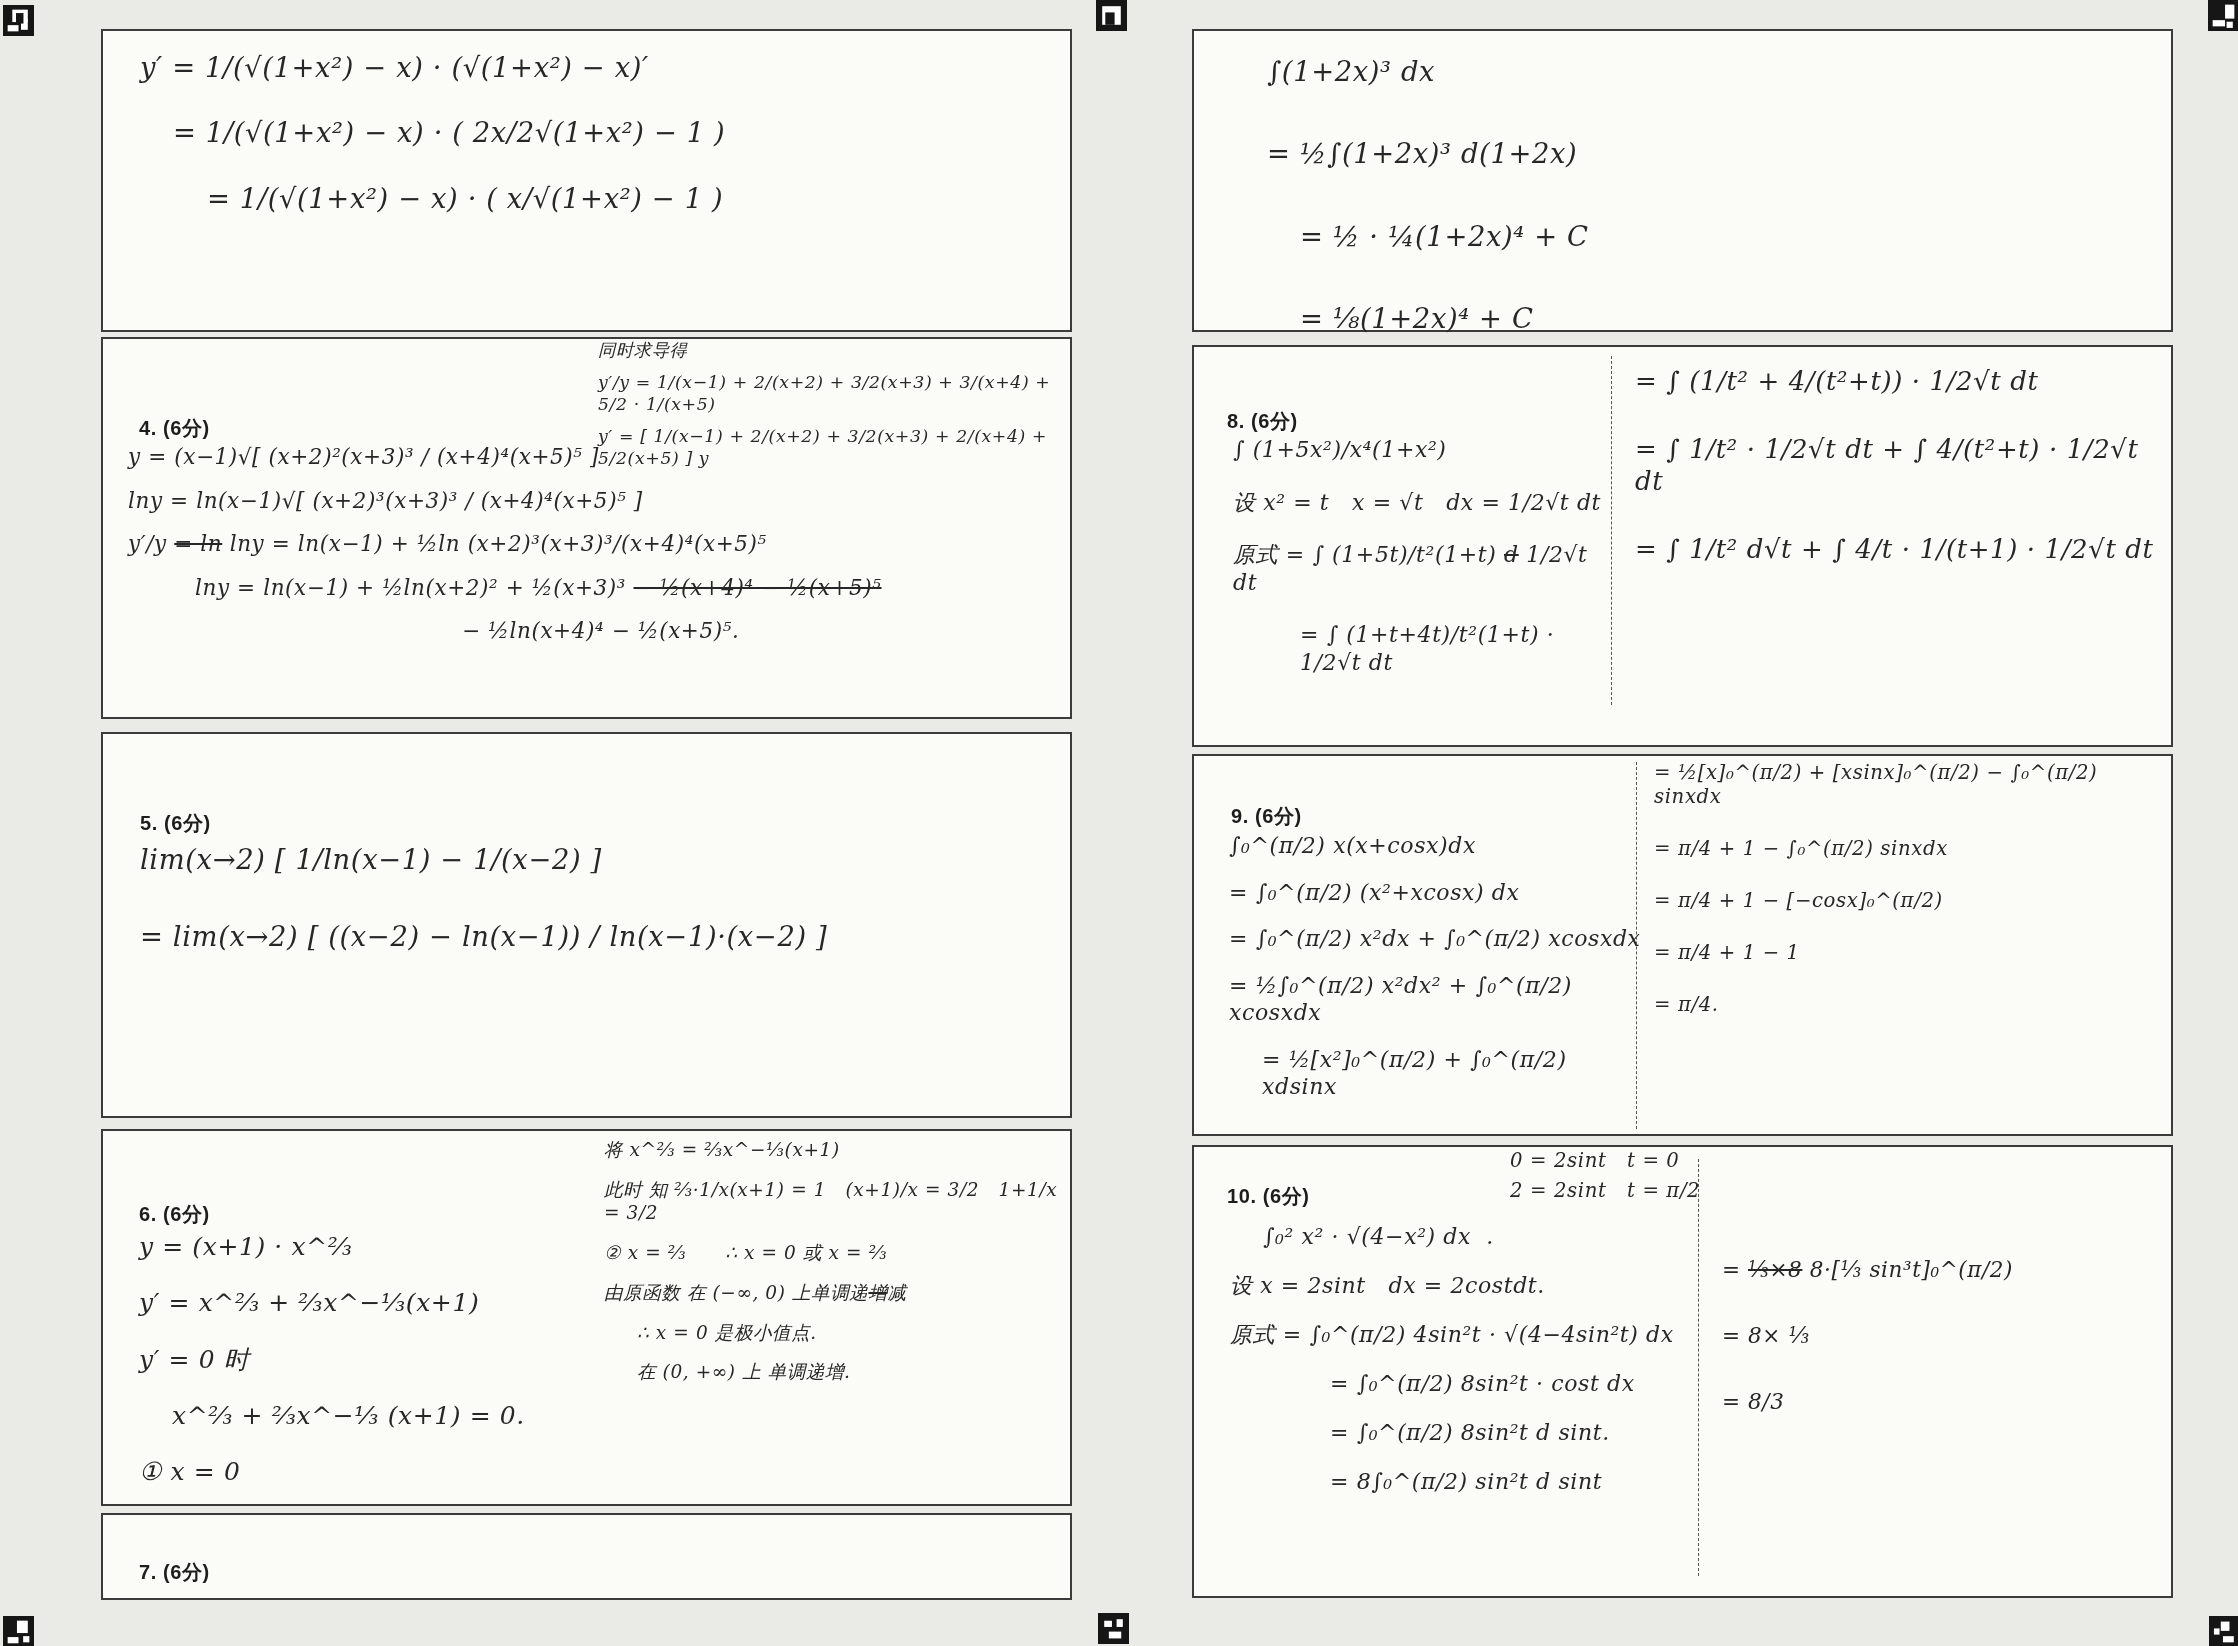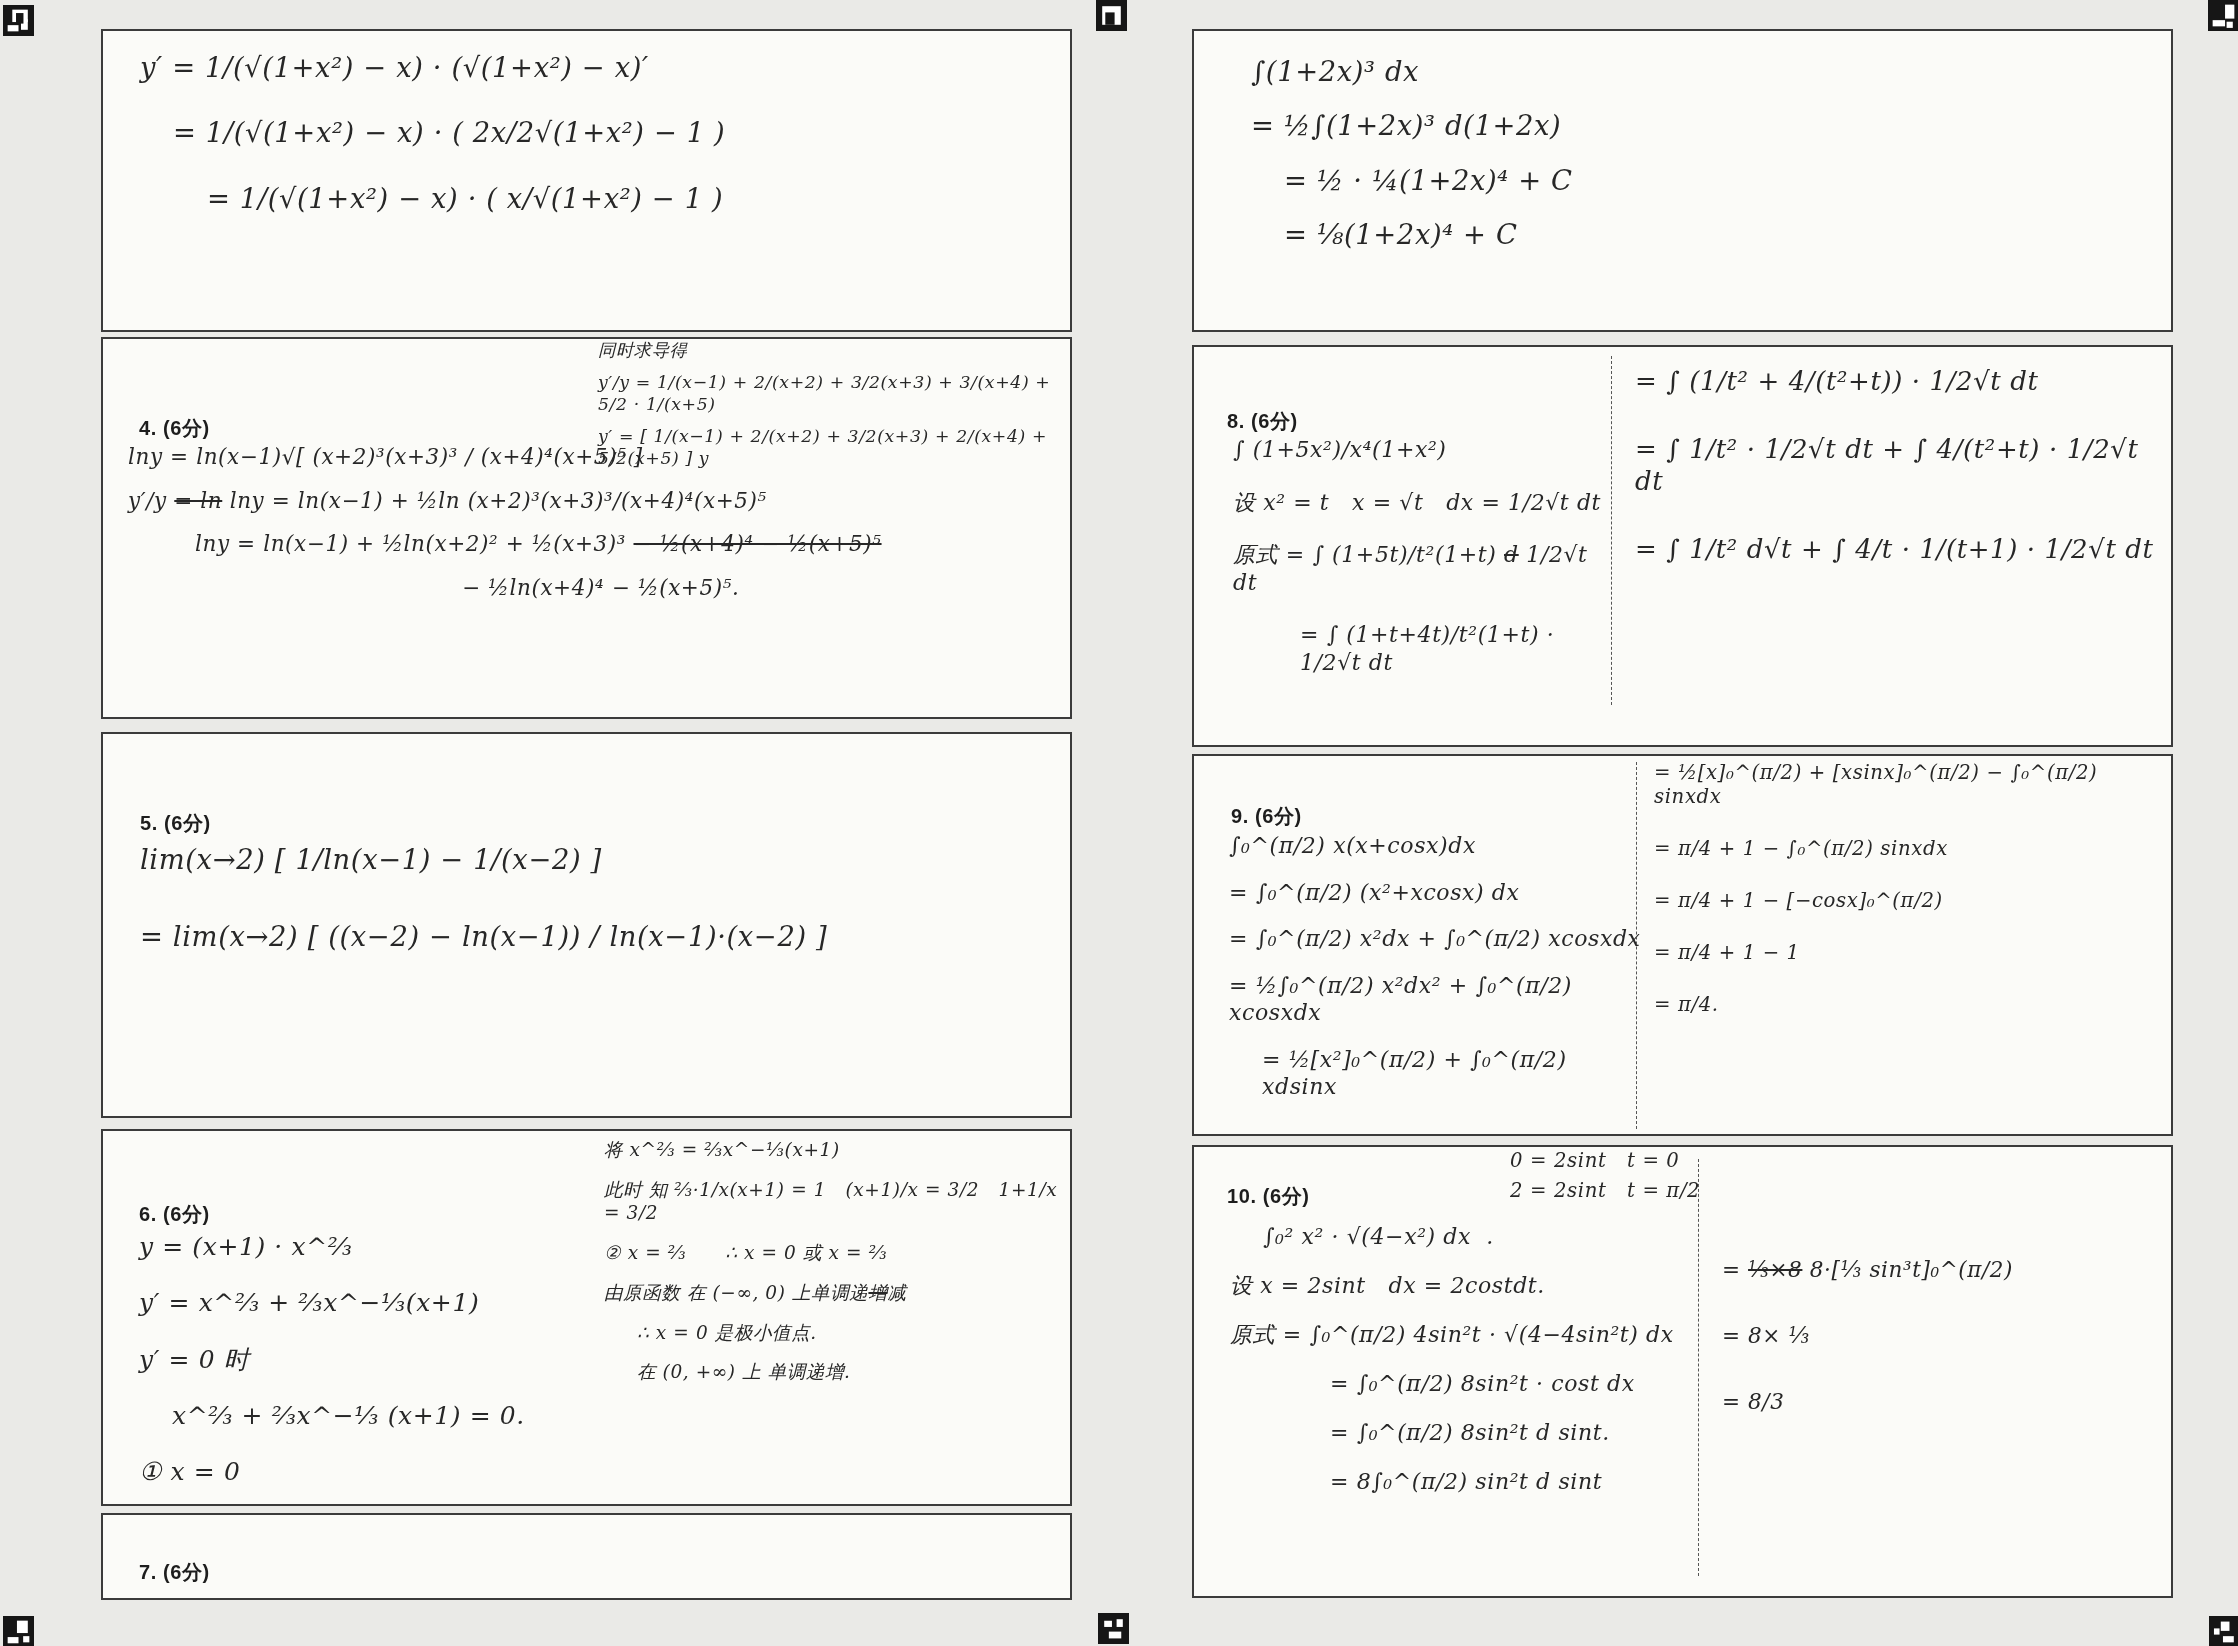--- a/index.html
+++ b/index.html
@@ -85,20 +85,21 @@
   <div class="lines" style="left:37px;top:20px;gap:31px;font-size:27.4px">
       <div class="mline">y′ = 1/(√(1+x²) − x) · (√(1+x²) − x)′</div>
       <div class="mline" style="padding-left: 33px;">= 1/(√(1+x²) − x) · ( 2x/2√(1+x²) − 1 )</div>
       <div class="mline" style="padding-left: 67px;">= 1/(√(1+x²) − x) · ( x/√(1+x²) − 1 )</div>
     </div>
 </div>
 
 <div class="box" style="left:101px;top:337px;width:971px;height:382px">
   <div class="plabel" style="left:36px;top:76px">4. (6分)</div>
   <div class="lines" style="left:25px;top:105px;width:923px;gap:16.7px;font-size:21.5px">
+      <div class="mline">y = (x−1)√[ (x+2)²(x+3)³ / (x+4)⁴(x+5)⁵ ]</div>
       <div class="mline">lny = ln(x−1)√[ (x+2)³(x+3)³ / (x+4)⁴(x+5)⁵ ]</div>
       <div class="mline"><span>y′/y </span><s>= ln</s><span> lny = ln(x−1) + ½ln (x+2)³(x+3)³/(x+4)⁴(x+5)⁵</span></div>
       <div class="mline" style="padding-left: 67px;"><span>lny = ln(x−1) + ½ln(x+2)² + ½(x+3)³ </span><s>− ½(x+4)⁴ − ½(x+5)⁵</s></div>
       <div class="mline" style="padding-left: 334px;">− ½ln(x+4)⁴ − ½(x+5)⁵.</div>
     </div>
   <div class="lines" style="left:495px;top:1.2px;width:471px;gap:10.7px;font-size:17.3px">
       <div class="mline">同时求导得</div>
       <div class="mline">y′/y = 1/(x−1) + 2/(x+2) + 3/2(x+3) + 3/(x+4) + 5/2 · 1/(x+5)</div>
       <div class="mline">y′ = [ 1/(x−1) + 2/(x+2) + 3/2(x+3) + 2/(x+4) + 5/2(x+5) ] y</div>
     </div>
@@ -130,21 +131,21 @@
       <div class="mline" style="padding-left: 33px;">在 (0, +∞) 上 单调递增.</div>
     </div>
 </div>
 
 <div class="box" style="left:101px;top:1513px;width:971px;height:87px">
   <div class="plabel" style="left:36px;top:44px">7. (6分)</div>
   <div class="lines" style="left:36px;top:6px"></div>
 </div>
 
 <div class="box" style="left:1192px;top:29px;width:981px;height:303px">
-  <div class="lines" style="left:57px;top:24px;gap:20px;font-size:27.4px">
+  <div class="lines" style="left:73px;top:24px;gap:48px;font-size:27.4px">
       <div class="mline">∫(1+2x)³ dx</div>
       <div class="mline">= ½∫(1+2x)³ d(1+2x)</div>
       <div class="mline" style="padding-left: 33px;">= ½ · ¼(1+2x)⁴ + C</div>
       <div class="mline" style="padding-left: 33px;">= ⅛(1+2x)⁴ + C</div>
     </div>
 </div>
 
 <div class="box" style="left:1192px;top:345px;width:981px;height:402px">
   <div class="plabel" style="left:33px;top:61px">8. (6分)</div>
   <div class="lines" style="left:39px;top:89px;width:382px;gap:25px;font-size:22px">

